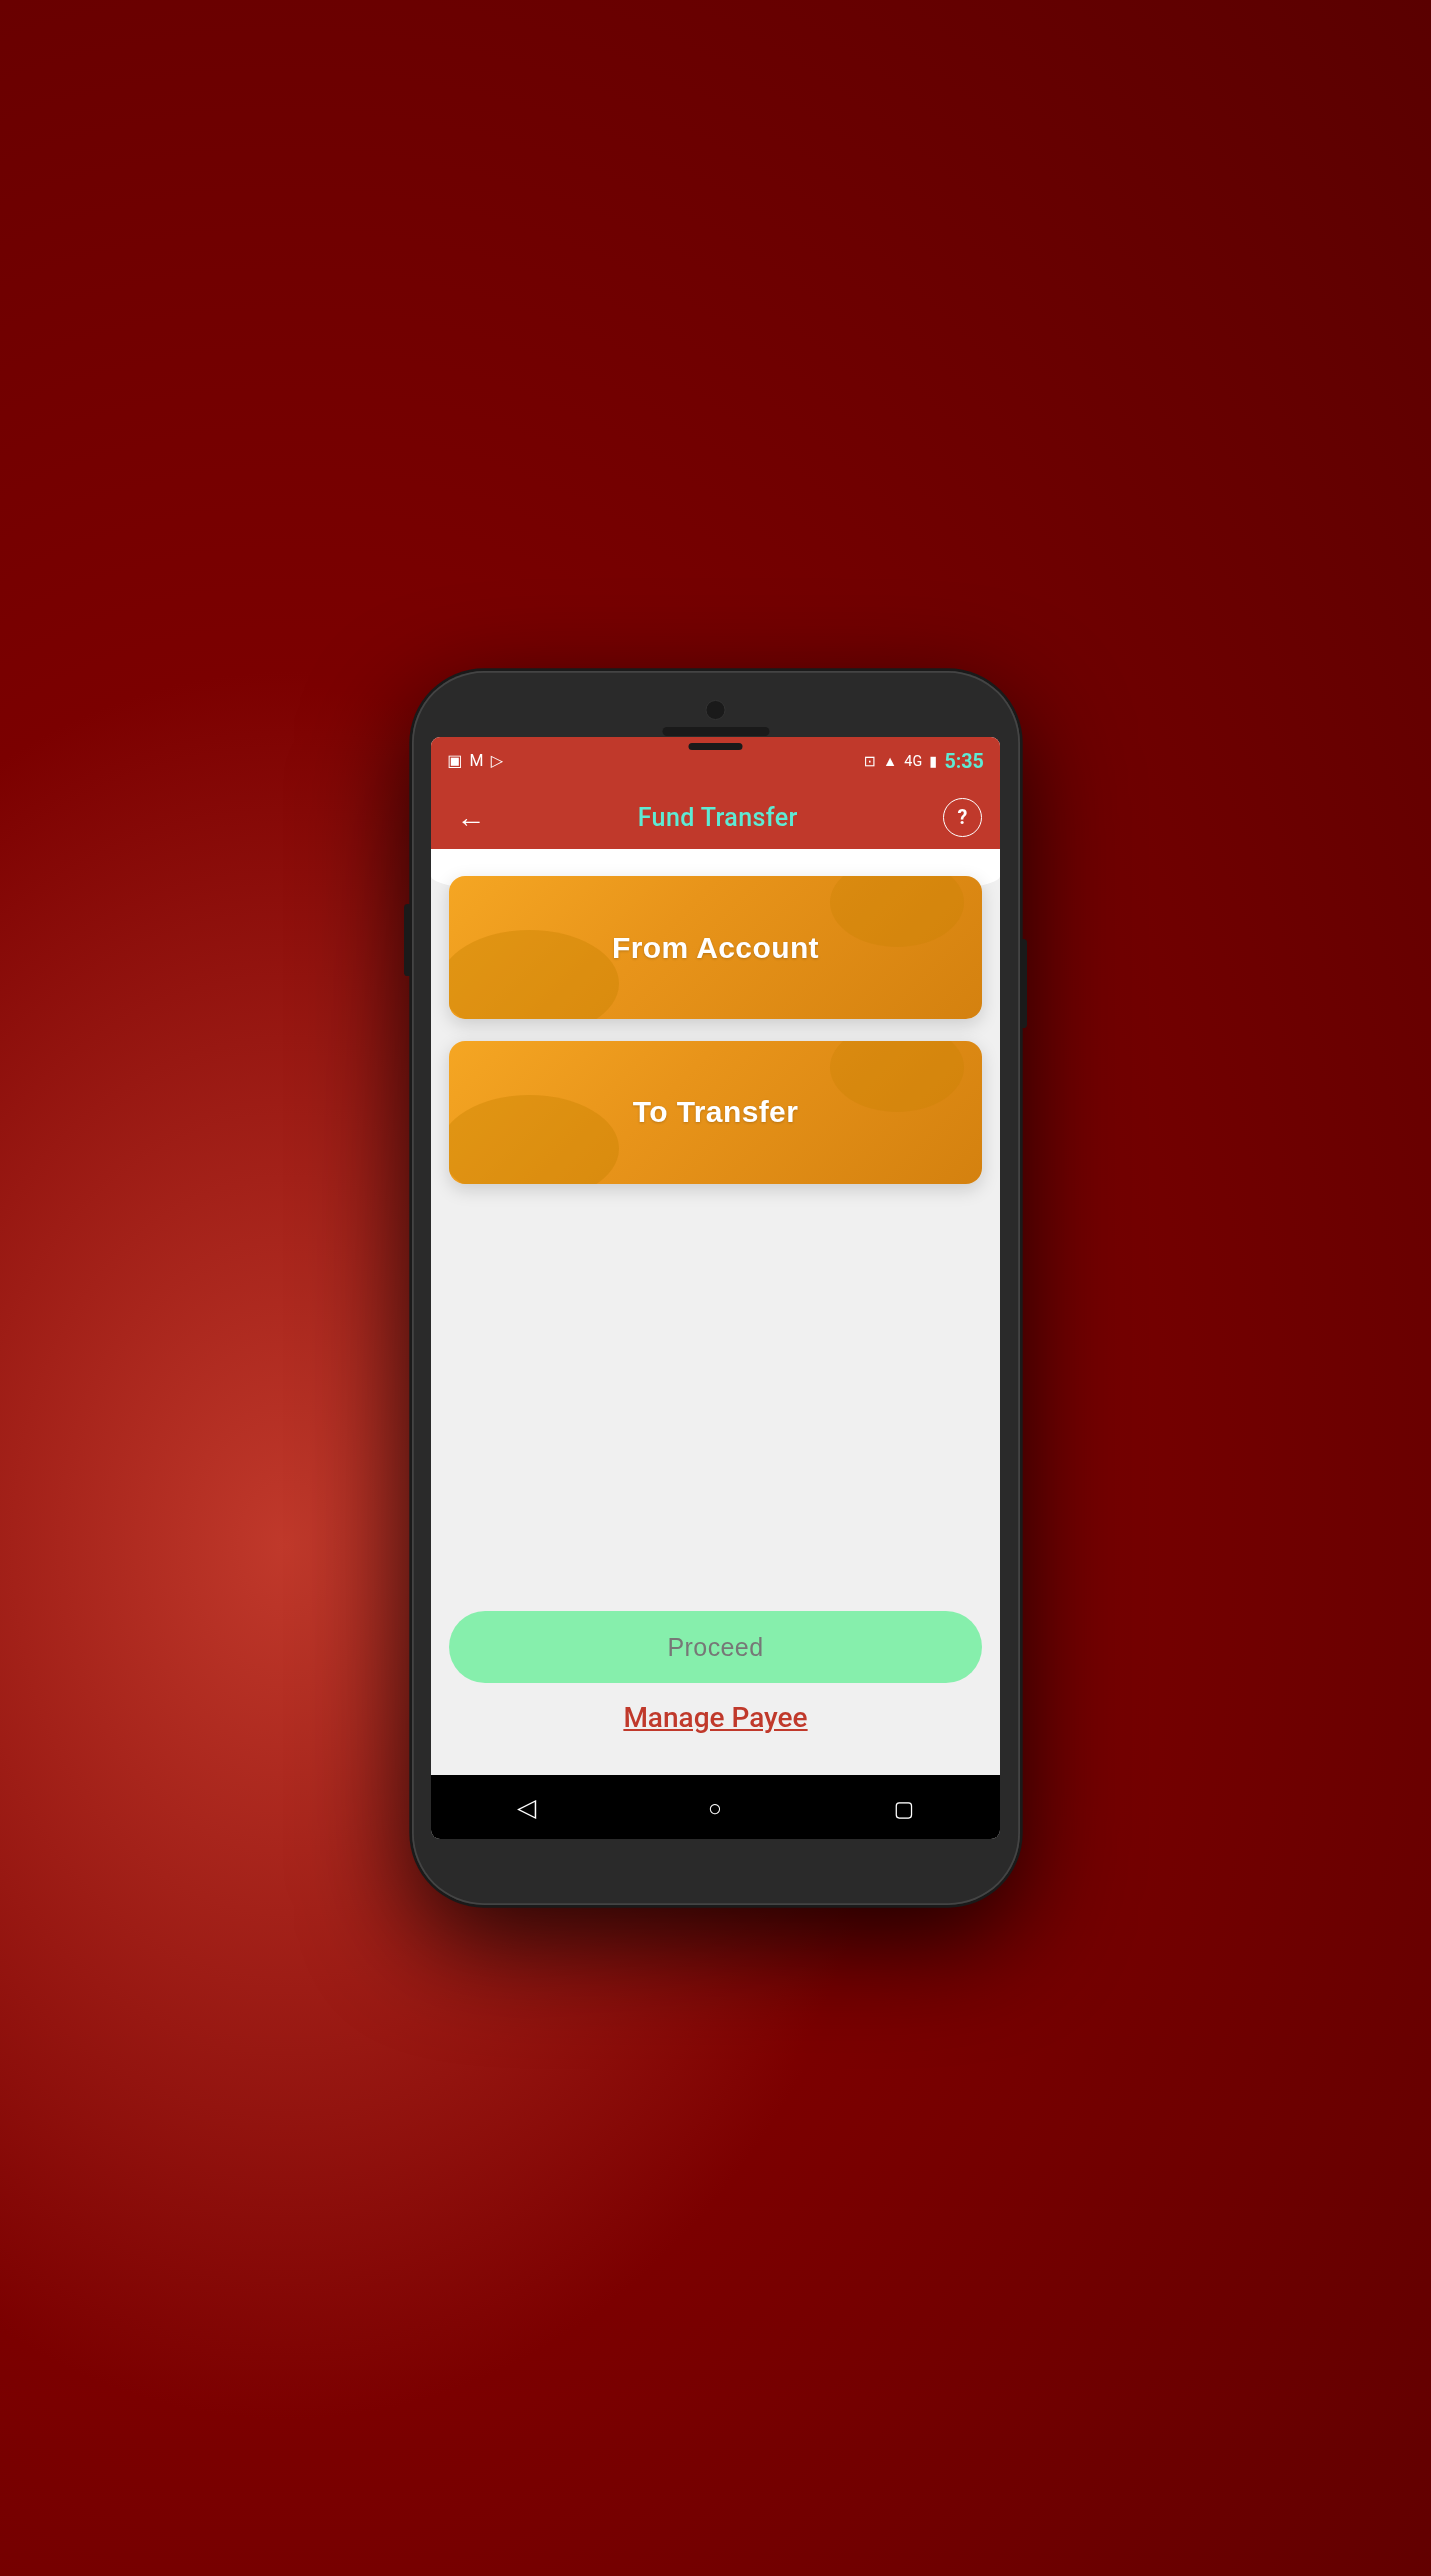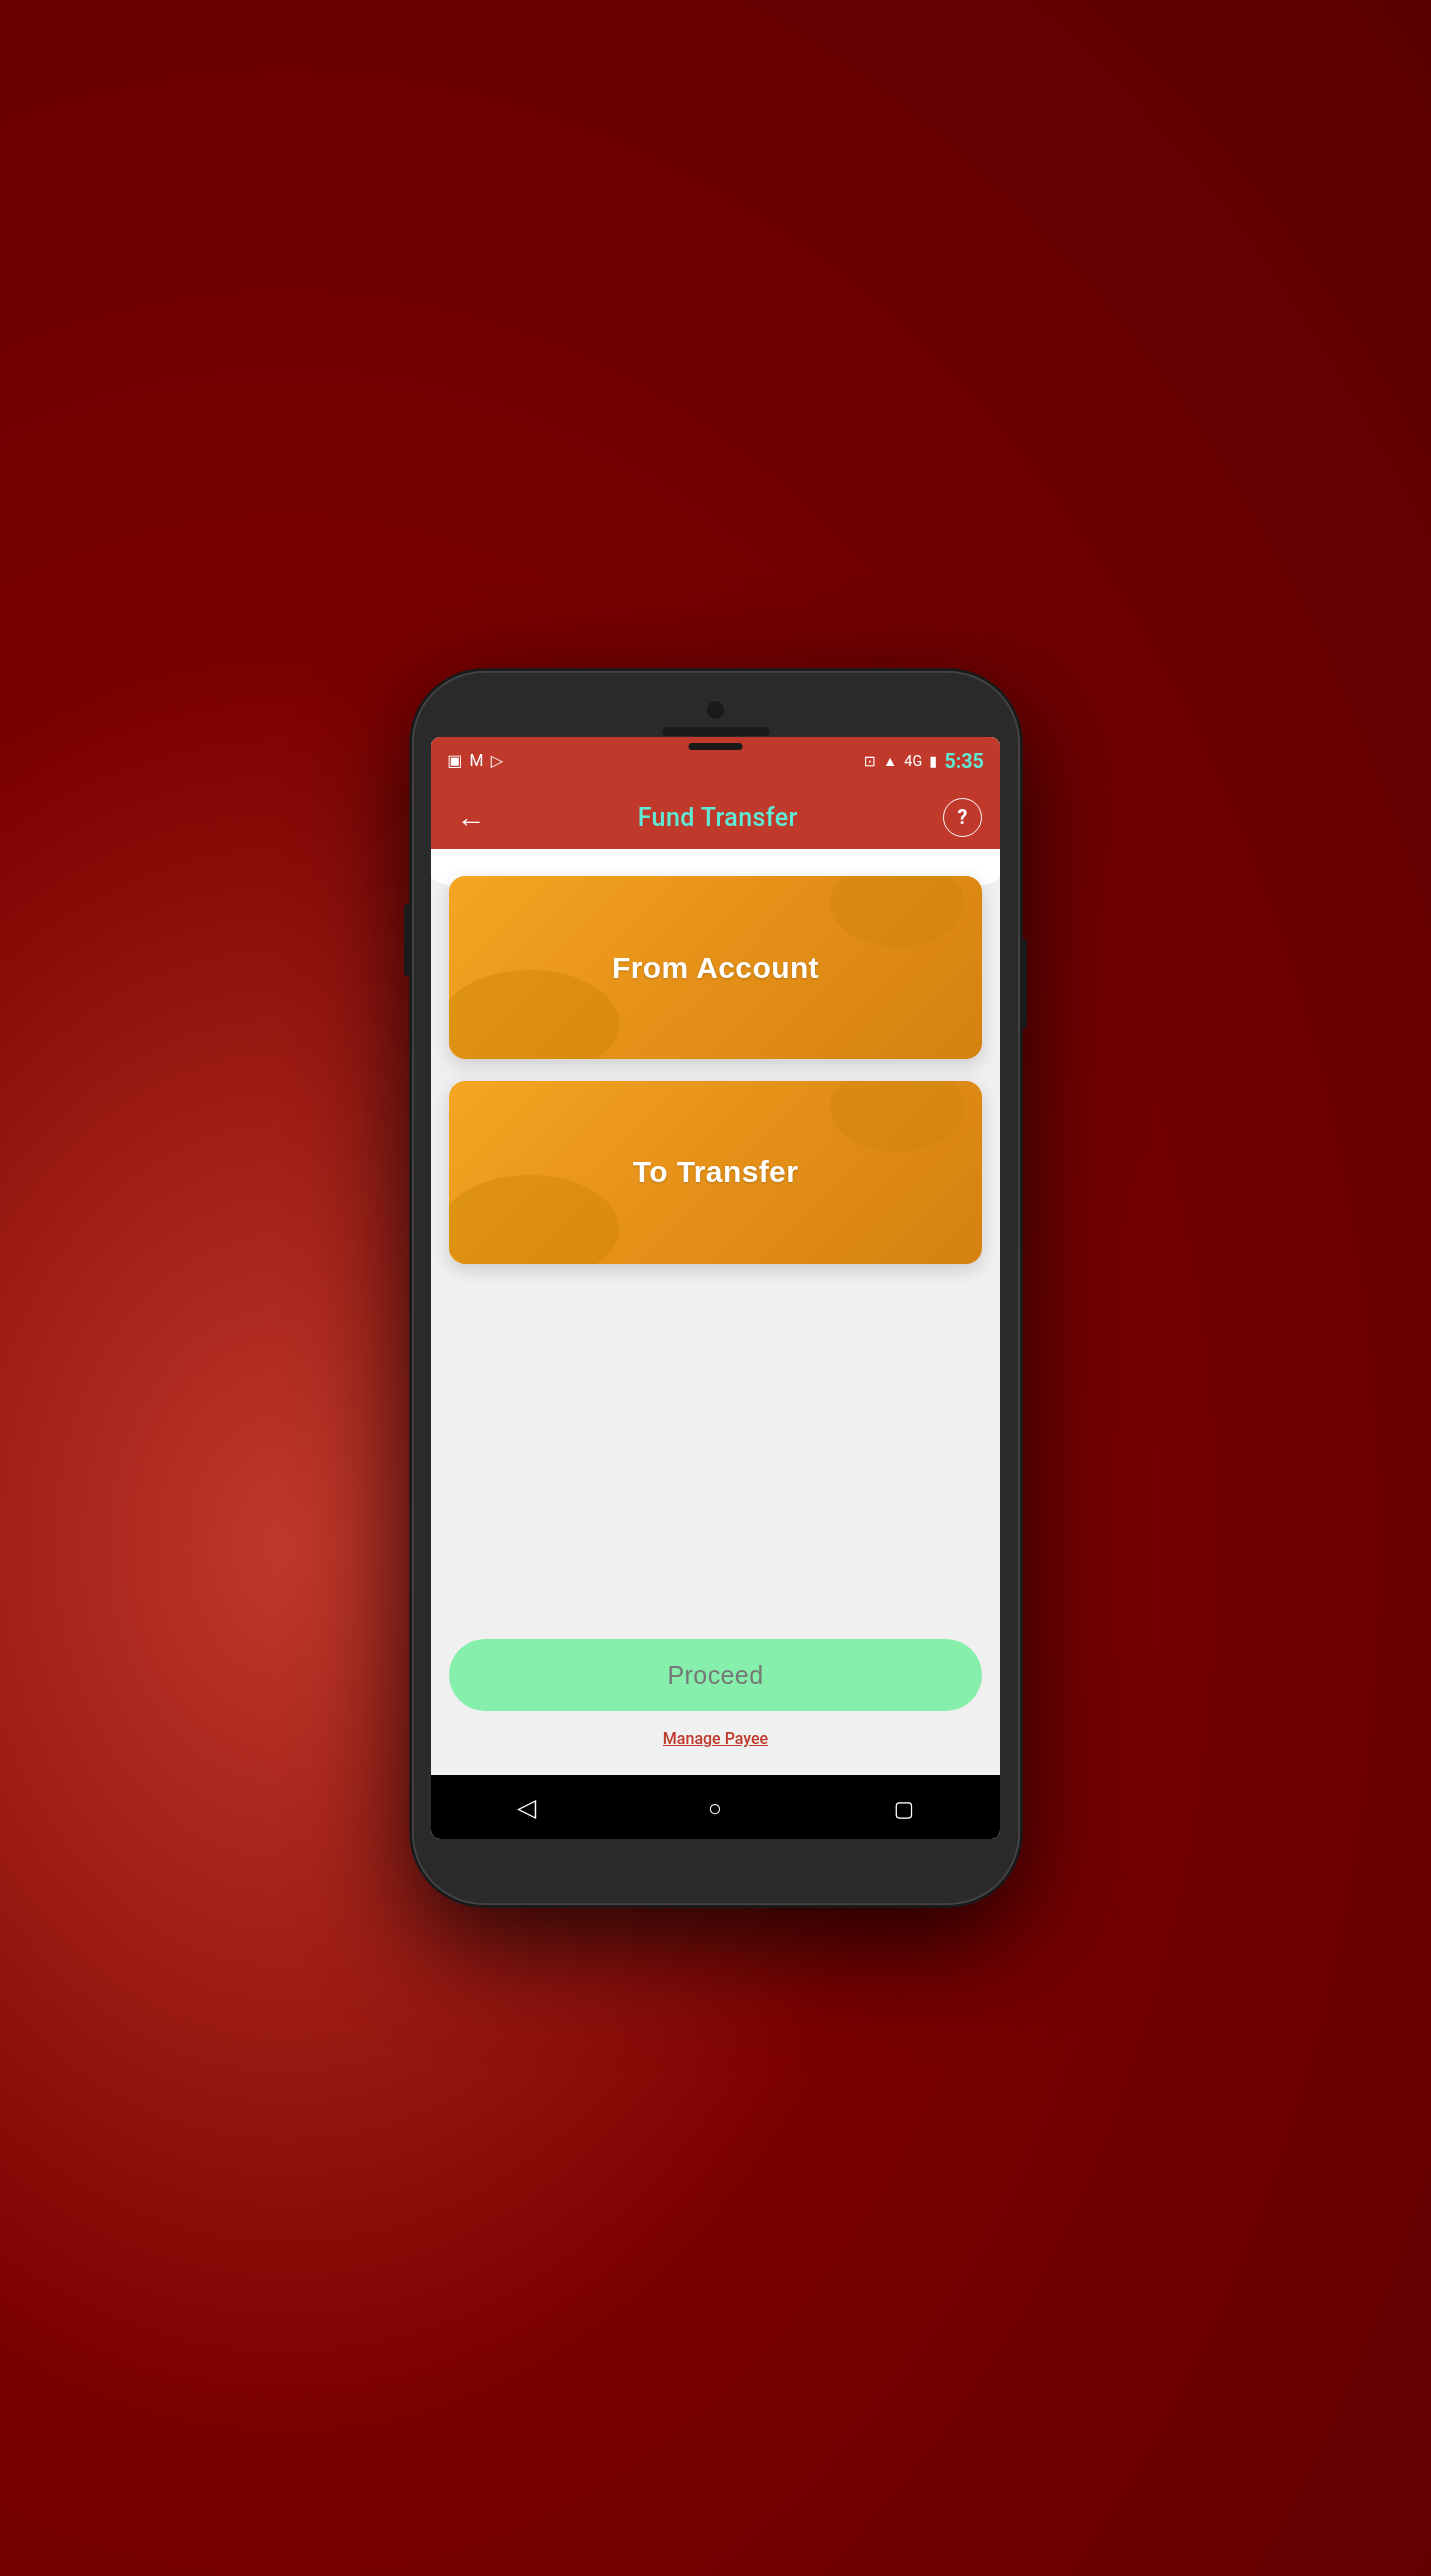--- a/index.html
+++ b/index.html
@@ -216,21 +216,21 @@
       left: 0;
       right: 0;
       height: 54px;
       background: white;
       border-radius: 0 0 50% 50%;
     }
 
     
     .account-button {
       width: 100%;
-      height: 183px;
+      height: 143px;
       border-radius: 16px;
       border: none;
       cursor: pointer;
       position: relative;
       overflow: hidden;
       margin-bottom: 21.5px;
       display: flex;
       align-items: center;
       justify-content: center;
       background: linear-gradient(135deg, #f5a623 0%, #e8941a 40%, #d4810f 100%);
@@ -285,25 +285,25 @@
       font-size: 25px;
       font-weight: 400;
       cursor: pointer;
       margin-bottom: 18px;
       letter-spacing: 0.4px;
       flex-shrink: 0;
     }
 
     .manage-payee-link {
       color: #c0392b;
-      font-size: 16px;
+      font-size: 28px;
       font-weight: 500;
       text-decoration: underline;
       cursor: pointer;
-      margin-bottom: 9px;
+      margin-bottom: 23px;
       flex-shrink: 0;
     }
 
     
     .nav-bar {
       background: #000;
       height: 64px;
       display: flex;
       align-items: center;
       justify-content: space-around;

